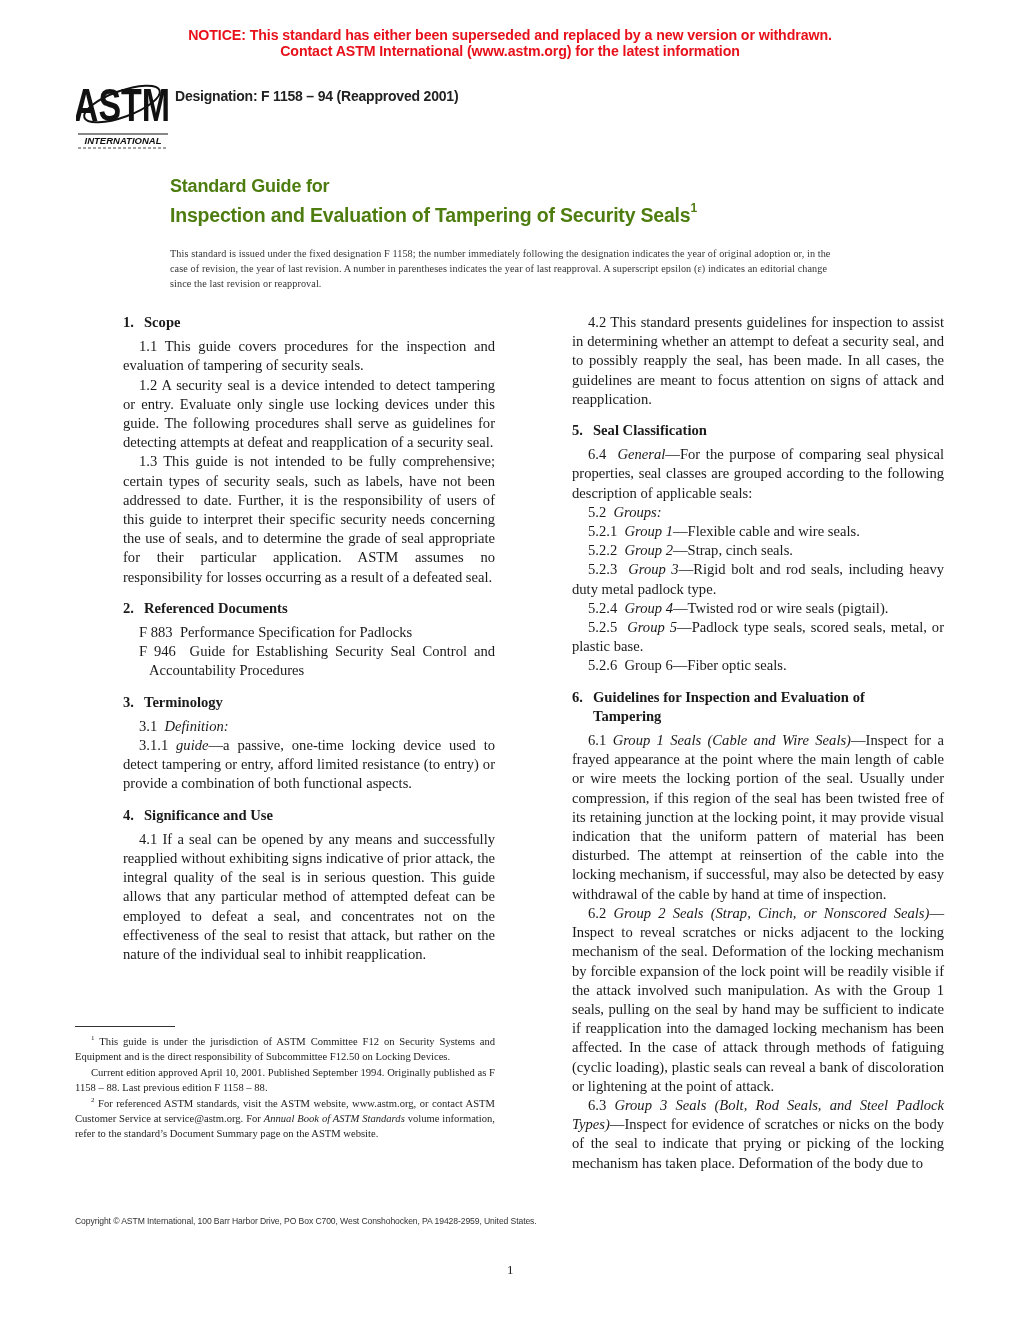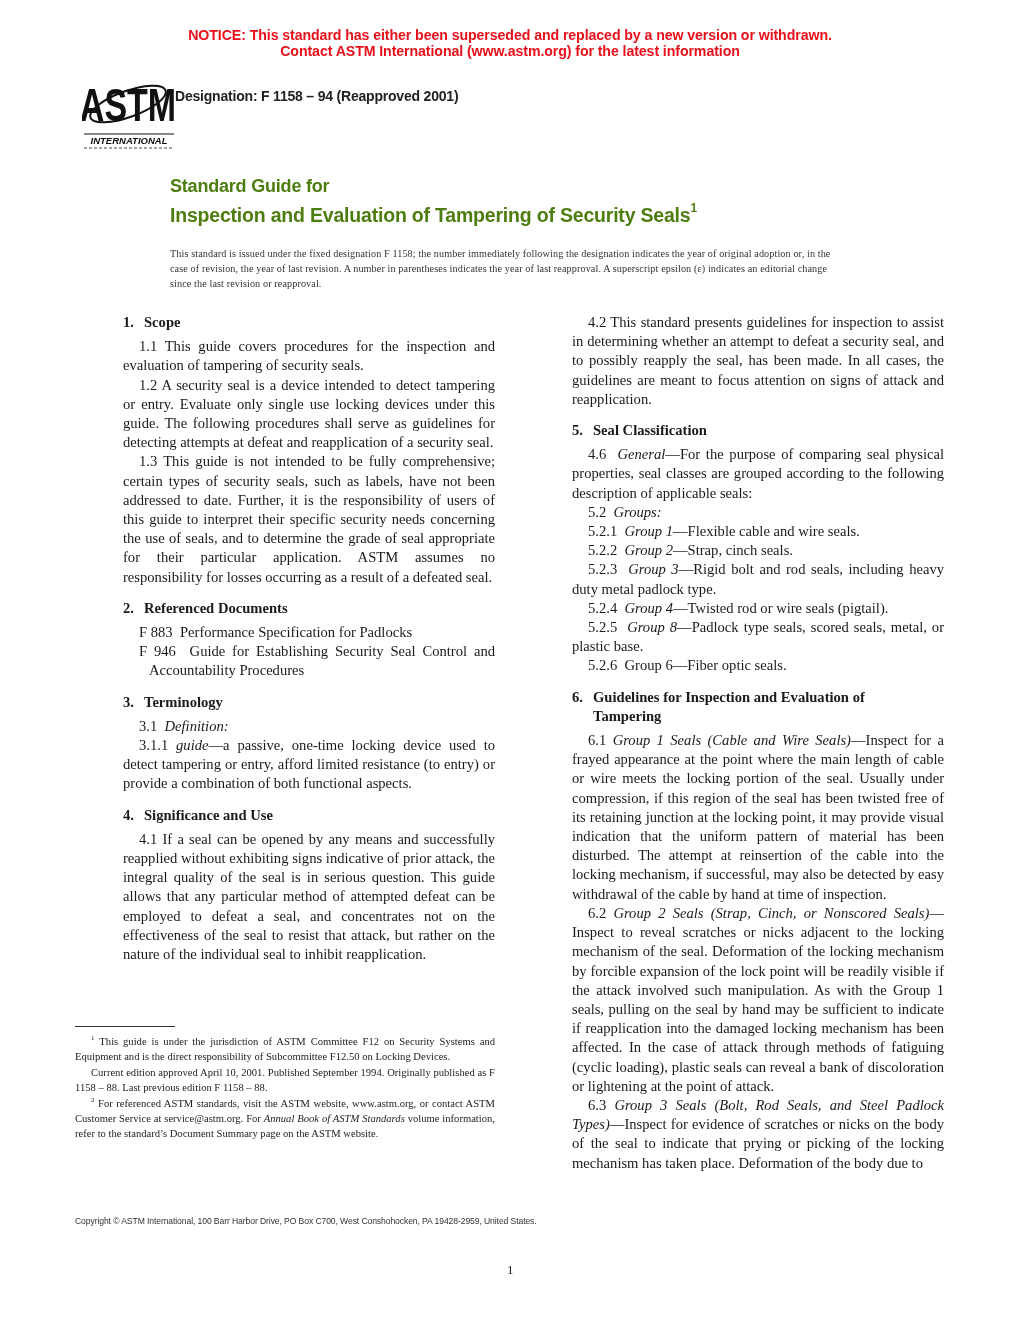--- a/index.html
+++ b/index.html
@@ -3,21 +3,21 @@
 <meta charset="utf-8">
 <style>
   * { box-sizing: border-box; margin: 0; padding: 0; }
   html, body { width: 1020px; height: 1320px; background: #ffffff; overflow: hidden; }
   body { position: relative; font-family: "Liberation Serif", serif; color: #1a1a1a; }
 
   .notice { position: absolute; top: 27px; left: 0; width: 1020px; text-align: center;
     font-family: "Liberation Sans", sans-serif; font-weight: bold; color: #e8101a;
     font-size: 14.2px; line-height: 16px; letter-spacing: -0.1px; }
 
-  .logo { position: absolute; left: 82px; top: 74px; width: 94px; height: 76px; text-align: center; }
+  .logo { position: absolute; left: 76px; top: 74px; width: 94px; height: 76px; text-align: center; }
   .designation { position: absolute; left: 175px; top: 88px;
     font-family: "Liberation Sans", sans-serif; font-size: 14px; font-weight: bold; color: #222; letter-spacing: -0.2px; }
 
   .title-block { position: absolute; left: 170px; top: 175px; font-family: "Liberation Sans", sans-serif; font-weight: bold; color: #4d7c0f; }
   .title-line1 { font-size: 18px; line-height: 22px; letter-spacing: -0.2px; }
   .title-line2 { font-size: 19.5px; line-height: 26px; letter-spacing: -0.2px; }
   .title-line2 sup { font-size: 12px; position: relative; top: -2px; }
 
   .issued { position: absolute; left: 170px; top: 246px; width: 680px; font-size: 10.2px; line-height: 15px;
     color: #333; font-family: "Liberation Serif", serif; letter-spacing: 0.1px; }
@@ -104,27 +104,27 @@
   <div class="fp"><span class="fsup">2</span>&nbsp;<span>For referenced ASTM standards, visit the ASTM website, www.astm.org, or contact ASTM Customer Service at service@astm.org. For </span><i>Annual Book of ASTM Standards</i><span> volume information, refer to the standard’s Document Summary page on the ASTM website.</span></div>
 </div>
 
 <div class="col col-right">
   <div class="sec">
     <div class="p">4.2 This standard presents guidelines for inspection to assist in determining whether an attempt to defeat a security seal, and to possibly reapply the seal, has been made. In all cases, the guidelines are meant to focus attention on signs of attack and reapplication.</div>
   </div>
 
   <div class="sec">
     <div class="h"><span class="num">5.</span><span>Seal Classification</span></div>
-    <div class="p"><span>4.6</span>&nbsp;&nbsp;<i>General</i><span>—For the purpose of comparing seal physical properties, seal classes are grouped according to the following description of applicable seals:</span></div>
+    <div class="p"><span>6.4</span>&nbsp;&nbsp;<i>General</i><span>—For the purpose of comparing seal physical properties, seal classes are grouped according to the following description of applicable seals:</span></div>
     <div class="p"><span>5.2</span>&nbsp;&nbsp;<i>Groups:</i></div>
     <div class="p"><span>5.2.1</span>&nbsp;&nbsp;<i>Group 1</i><span>—Flexible cable and wire seals.</span></div>
     <div class="p"><span>5.2.2</span>&nbsp;&nbsp;<i>Group 2</i><span>—Strap, cinch seals.</span></div>
     <div class="p"><span>5.2.3</span>&nbsp;&nbsp;<i>Group 3</i><span>—Rigid bolt and rod seals, including heavy duty metal padlock type.</span></div>
     <div class="p"><span>5.2.4</span>&nbsp;&nbsp;<i>Group 4</i><span>—Twisted rod or wire seals (pigtail).</span></div>
-    <div class="p"><span>5.2.5</span>&nbsp;&nbsp;<i>Group 8</i><span>—Padlock type seals, scored seals, metal, or plastic base.</span></div>
+    <div class="p"><span>5.2.5</span>&nbsp;&nbsp;<i>Group 5</i><span>—Padlock type seals, scored seals, metal, or plastic base.</span></div>
     <div class="p"><span>5.2.6</span>&nbsp;&nbsp;<span>Group 6</span><span>—Fiber optic seals.</span></div>
   </div>
 
   <div class="sec">
     <div class="h"><span class="num">6.</span><span>Guidelines for Inspection and Evaluation of</span><span class="cont">Tampering</span></div>
     <div class="p"><span>6.1</span> <i>Group 1 Seals (Cable and Wire Seals)</i><span>—Inspect for a frayed appearance at the point where the main length of cable or wire meets the locking portion of the seal. Usually under compression, if this region of the seal has been twisted free of its retaining junction at the locking point, it may provide visual indication that the uniform pattern of material has been disturbed. The attempt at reinsertion of the cable into the locking mechanism, if successful, may also be detected by easy withdrawal of the cable by hand at time of inspection.</span></div>
     <div class="p"><span>6.2</span> <i>Group 2 Seals (Strap, Cinch, or Nonscored Seals)</i><span>—Inspect to reveal scratches or nicks adjacent to the locking mechanism of the seal. Deformation of the locking mechanism by forcible expansion of the lock point will be readily visible if the attack involved such manipulation. As with the Group 1 seals, pulling on the seal by hand may be sufficient to indicate if reapplication into the damaged locking mechanism has been affected. In the case of attack through methods of fatiguing (cyclic loading), plastic seals can reveal a bank of discoloration or lightening at the point of attack.</span></div>
     <div class="p"><span>6.3</span> <i>Group 3 Seals (Bolt, Rod Seals, and Steel Padlock Types)</i><span>—Inspect for evidence of scratches or nicks on the body of the seal to indicate that prying or picking of the locking mechanism has taken place. Deformation of the body due to</span></div>
   </div>
 </div>

